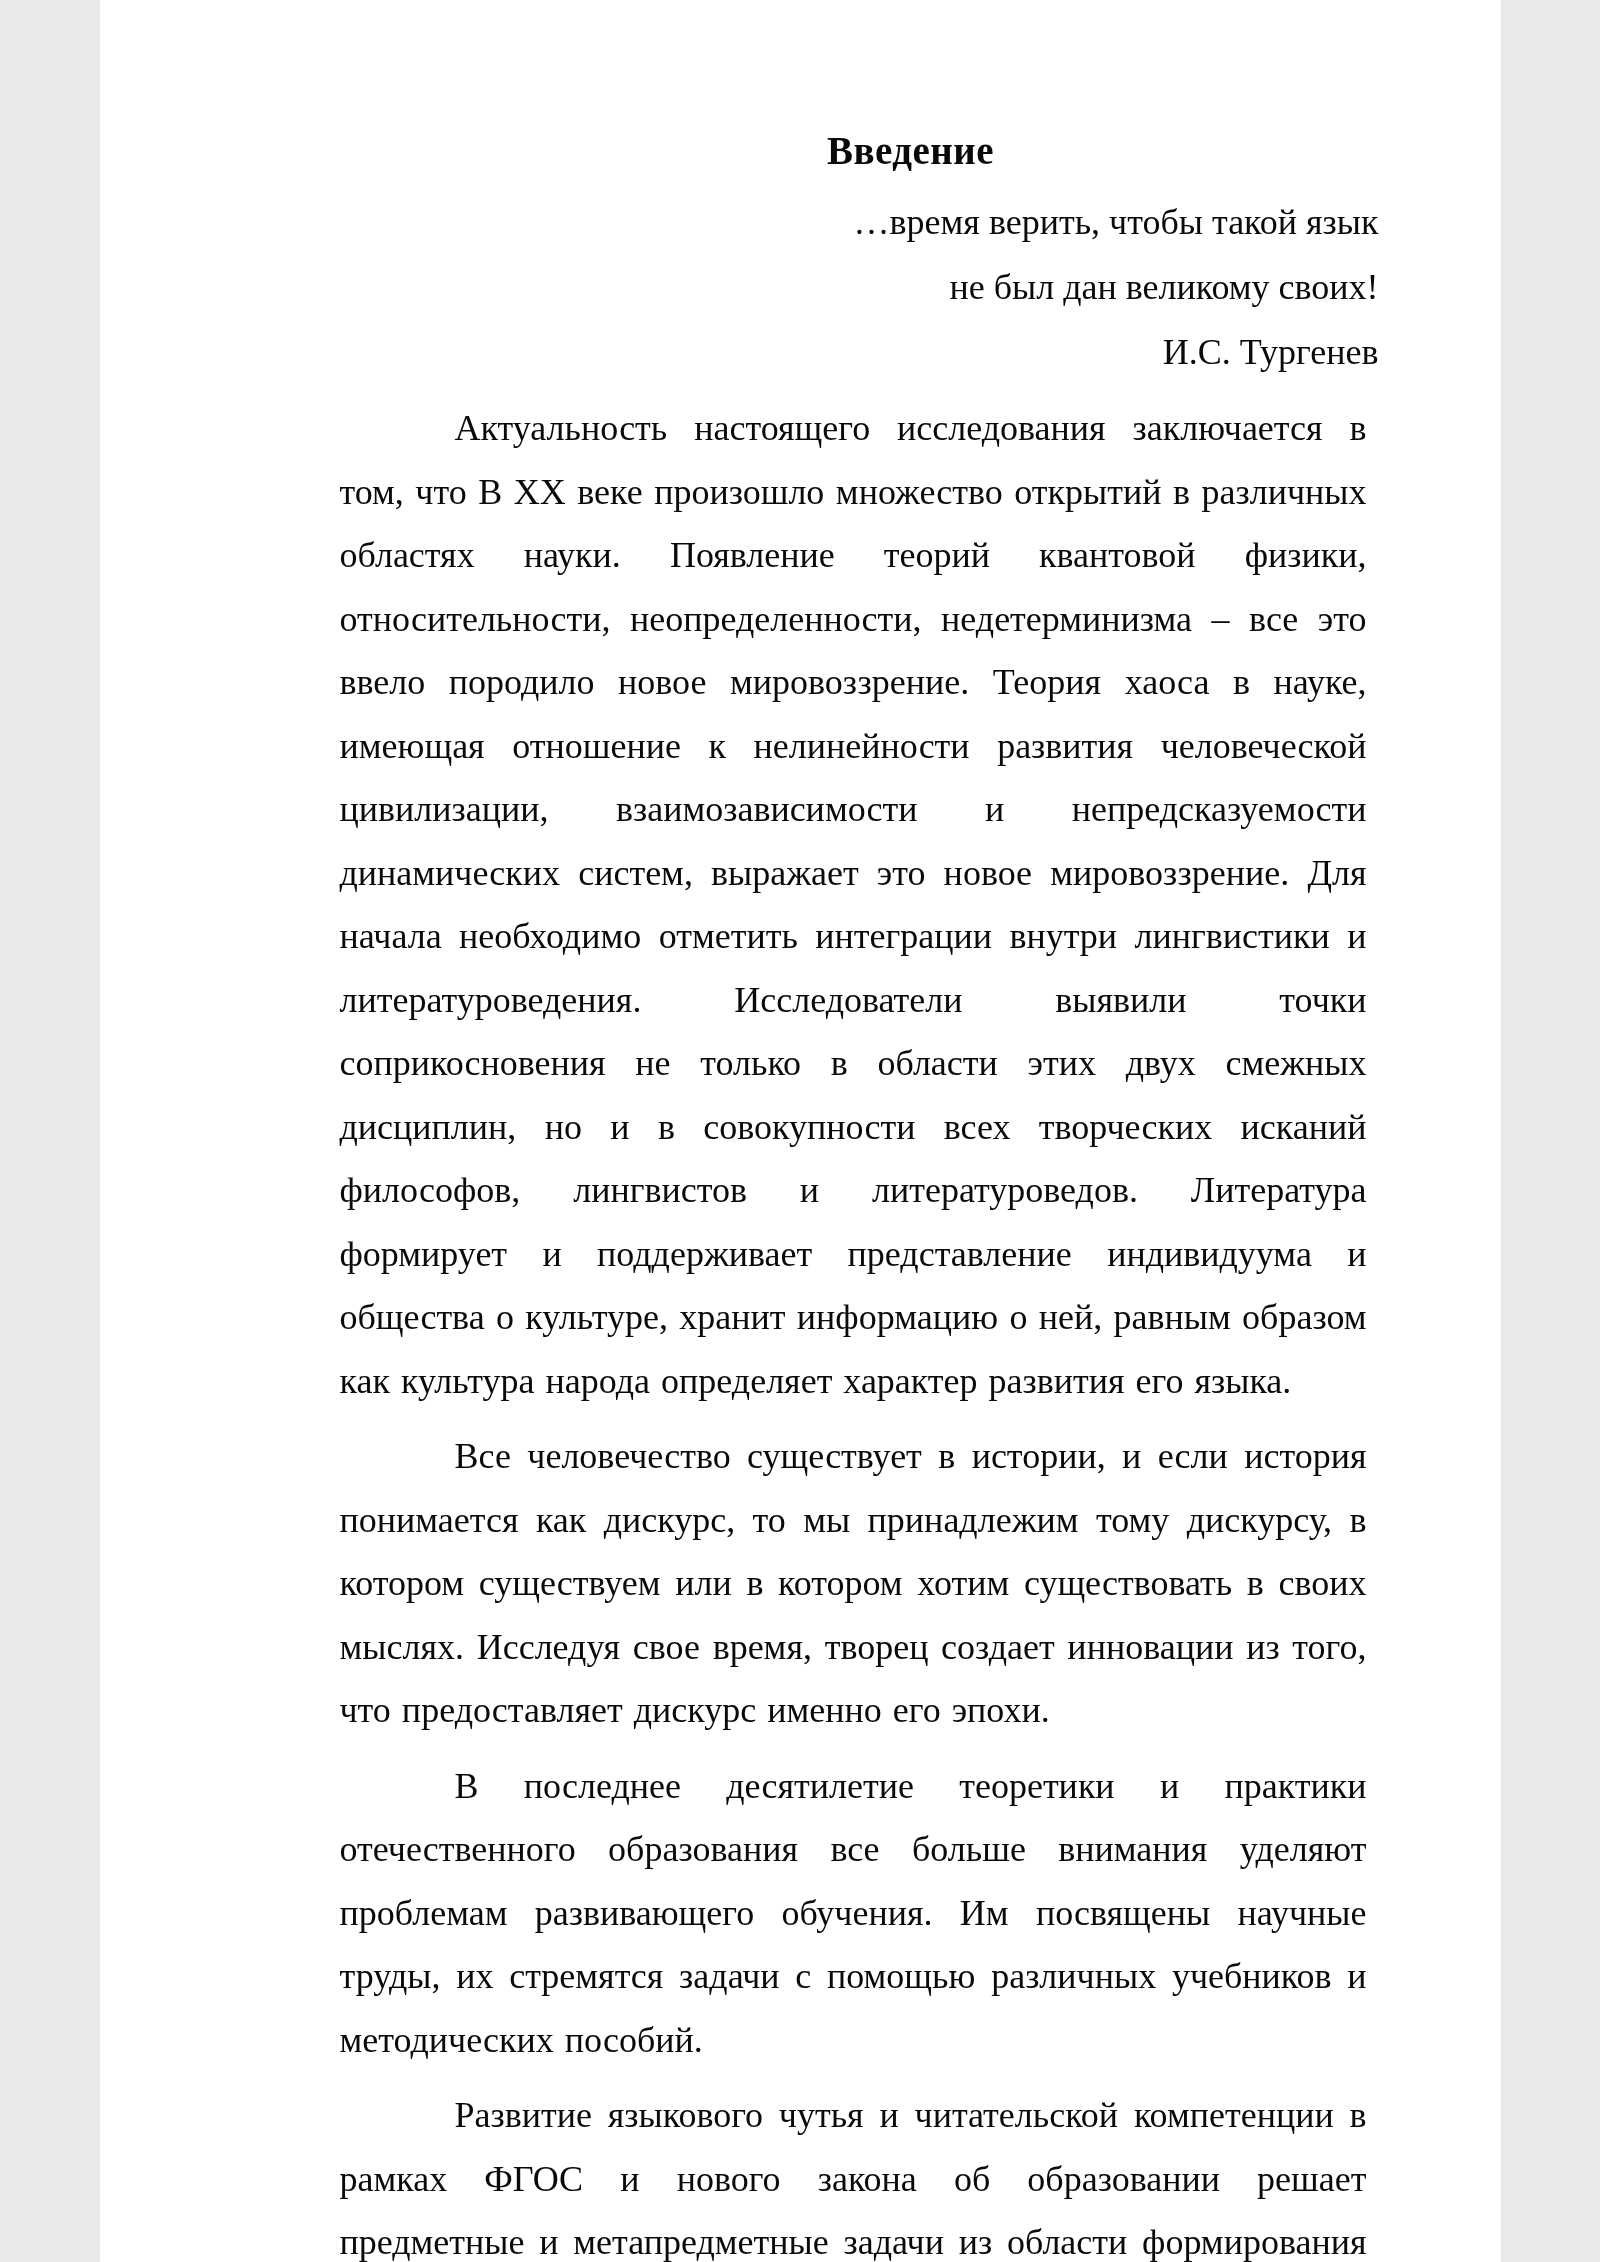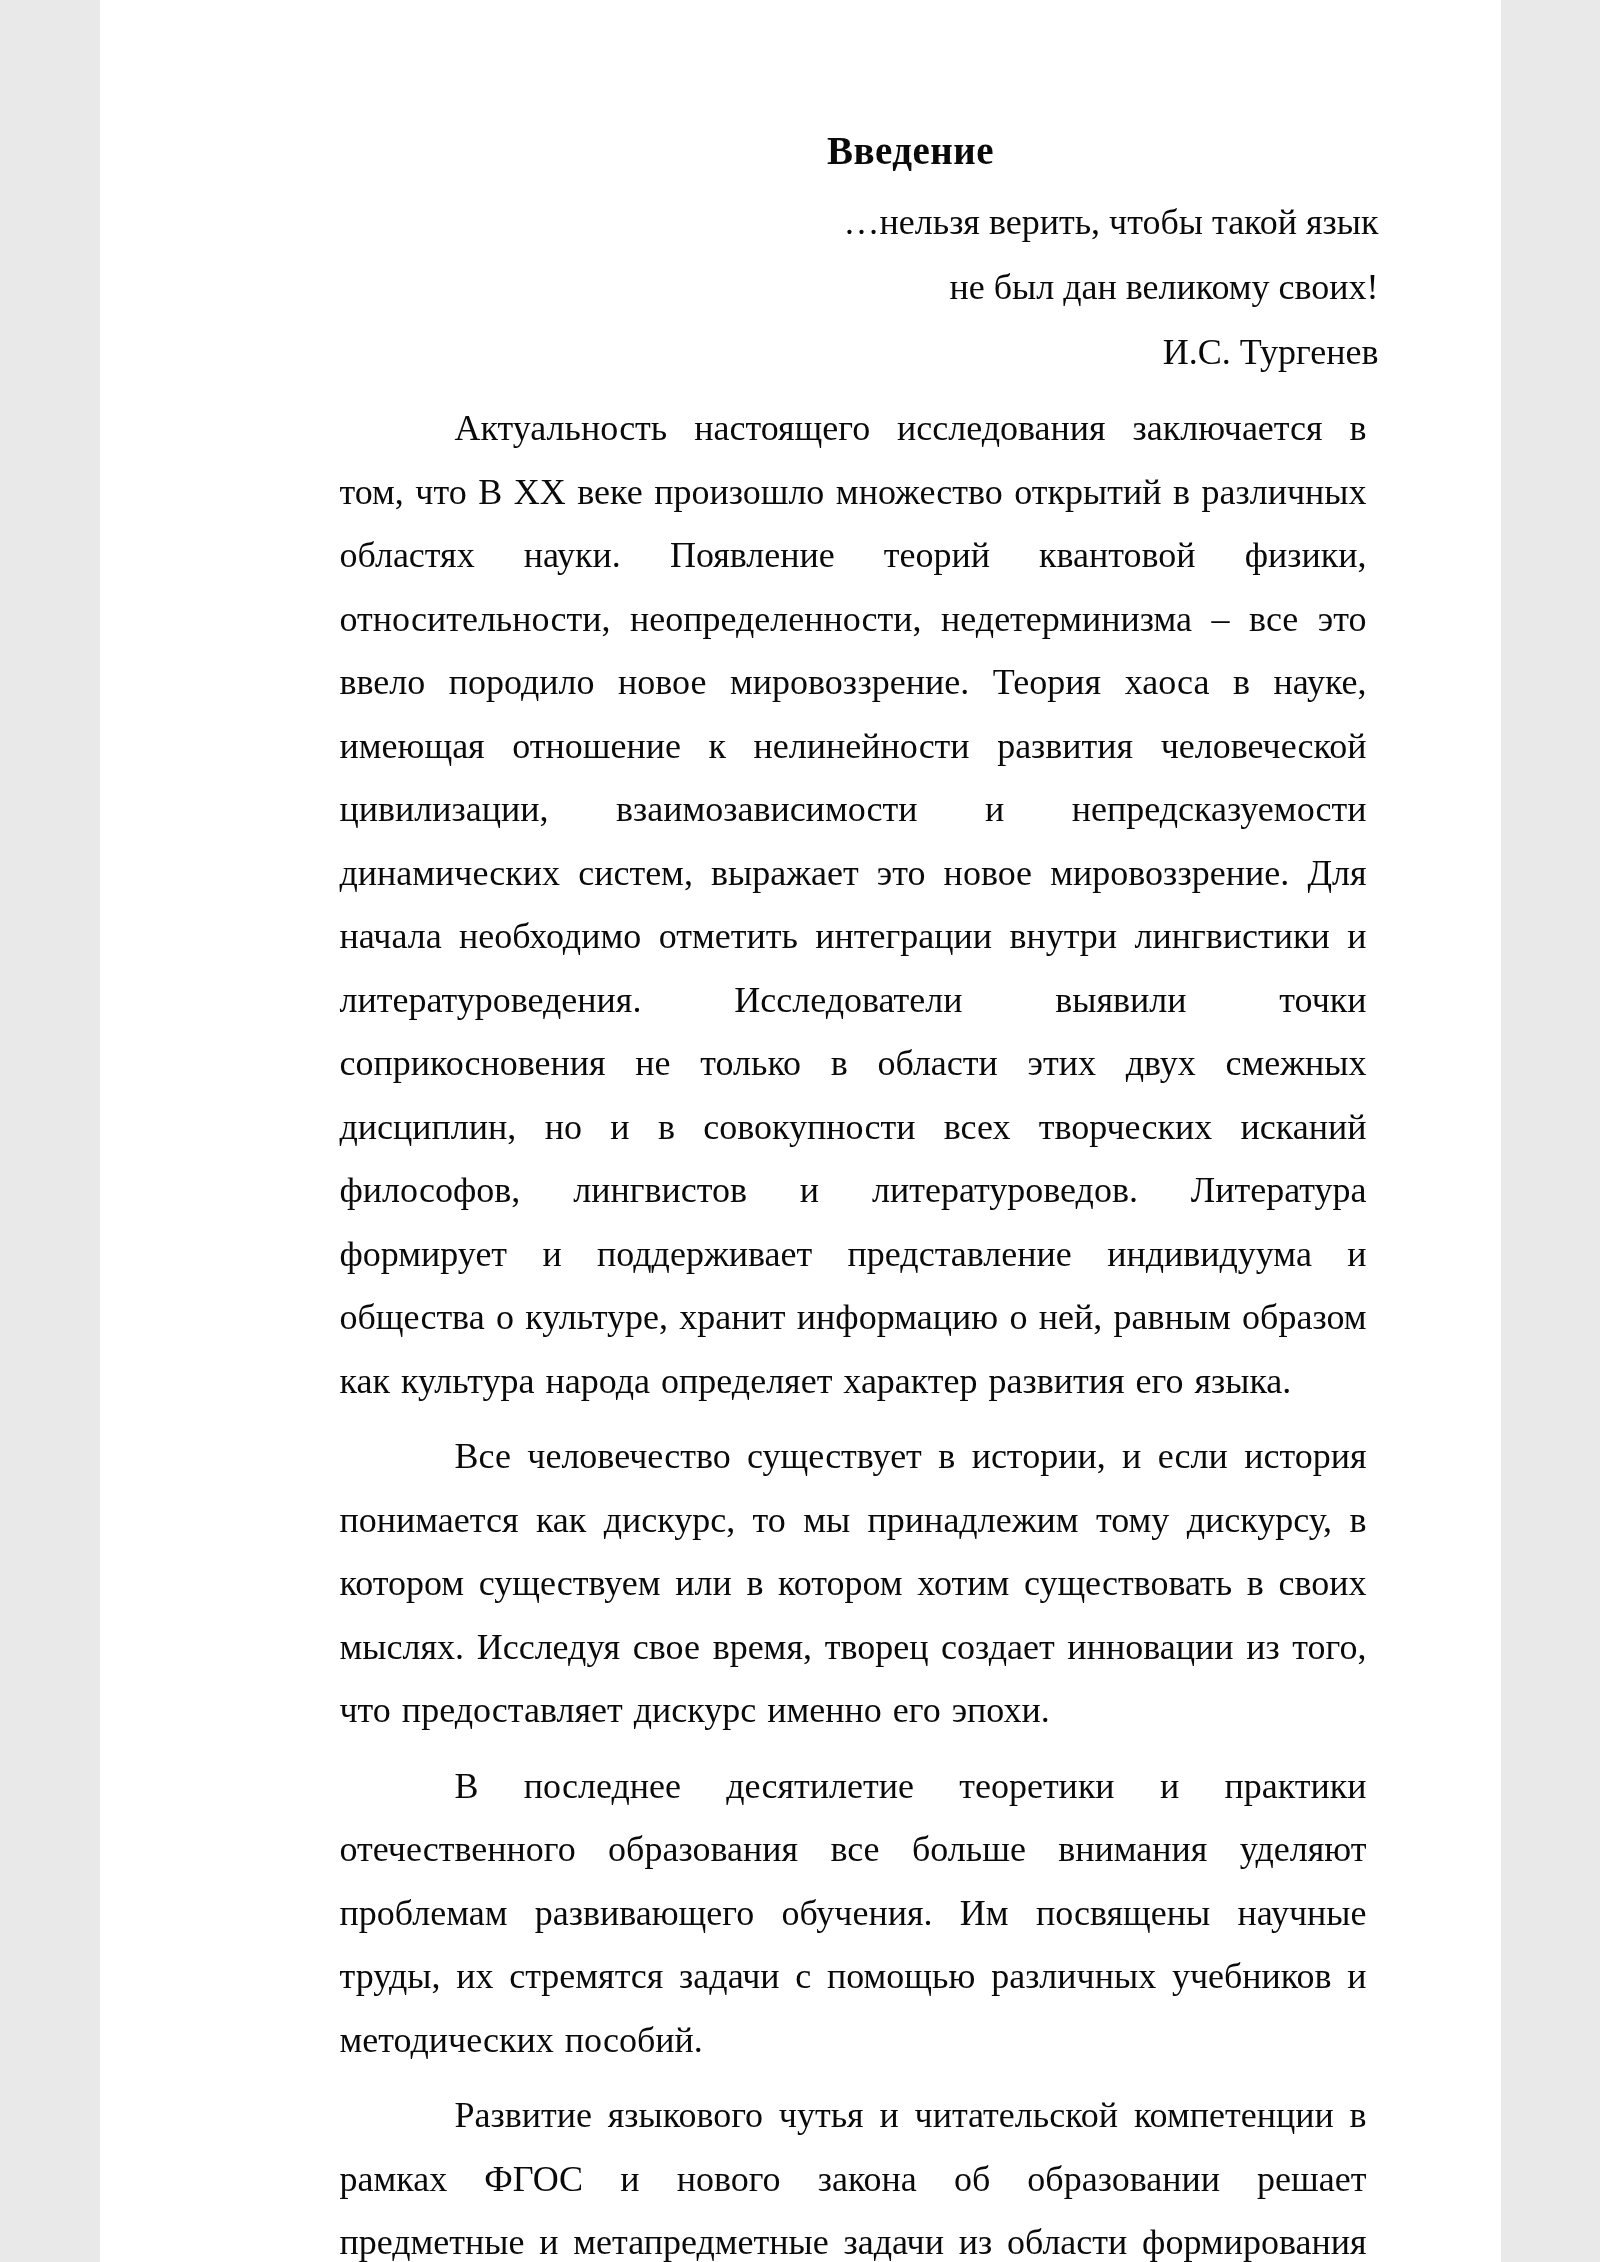--- a/index.html
+++ b/index.html
@@ -52,21 +52,21 @@
   }
 </style>
 </head>
 <body>
 
 <div class="page">
 
   <h1 class="doc-title">Введение</h1>
 
   <div class="epigraph">
-    <span class="epigraph-line">…нельзя верить, чтобы такой язык</span>
+    <span class="epigraph-line">…время верить, чтобы такой язык</span>
     <span class="epigraph-line">не был дан великому своих!</span>
     <span class="epigraph-attribution">И.С. Тургенев</span>
   </div>
 
   <div class="body-text">
     <p>Актуальность настоящего исследования заключается в том, что В XX веке произошло множество открытий в различных областях науки. Появление теорий квантовой физики, относительности, неопределенности, недетерминизма – все это ввело породило новое мировоззрение. Теория хаоса в науке, имеющая отношение к нелинейности развития человеческой цивилизации, взаимозависимости и непредсказуемости динамических систем, выражает это новое мировоззрение. Для начала необходимо отметить интеграции внутри лингвистики и литературоведения. Исследователи выявили точки соприкосновения не только в области этих двух смежных дисциплин, но и в совокупности всех творческих исканий философов, лингвистов и литературоведов. Литература формирует и поддерживает представление индивидуума и общества о культуре, хранит информацию о ней, равным образом как культура народа определяет характер развития его языка.</p>
     <p>Все человечество существует в истории, и если история понимается как дискурс, то мы принадлежим тому дискурсу, в котором существуем или в котором хотим существовать в своих мыслях. Исследуя свое время, творец создает инновации из того, что предоставляет дискурс именно его эпохи.</p>
     <p>В последнее десятилетие теоретики и практики отечественного образования все больше внимания уделяют проблемам развивающего обучения. Им посвящены научные труды, их стремятся задачи с помощью различных учебников и методических пособий.</p>
     <p>Развитие языкового чутья и читательской компетенции в рамках ФГОС и нового закона об образовании решает предметные и метапредметные задачи из области формирования универсальных учебных действий на уроках литературы на всех научные образования.</p>
   </div>

